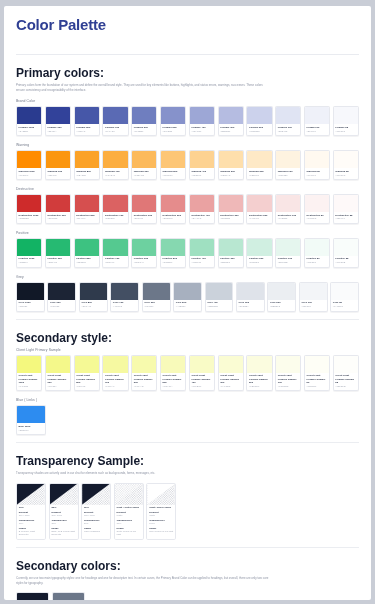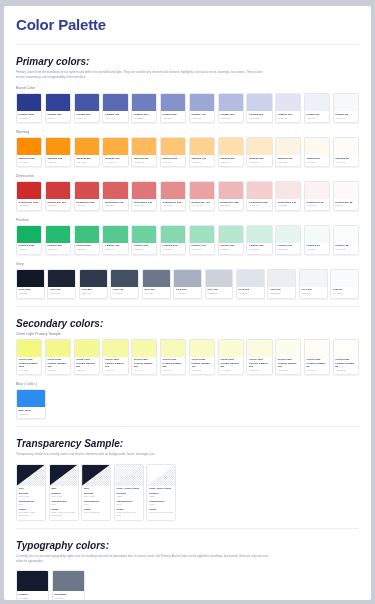--- a/index.html
+++ b/index.html
@@ -27,32 +27,31 @@
     border-radius: 2px;
     overflow: hidden;
   }
   .inner { padding: 10px 12px 0 12px; }
 
   .page-title {
     font-size: 15px;
     font-weight: bold;
     color: #2f3f93;
     letter-spacing: -0.2px;
-    margin-bottom: 11px;
+    margin-bottom: 21px;
   }
   .hr {
     height: 1px; background: #e9ebf0; margin: 0 0 11px 0;
   }
 
   .sec-title {
-    font-size: 10px;
+    font-size: 12px;
     font-weight: bold;
     color: #141b2e;
     margin-bottom: 3px;
-    font-style: italic;
   }
   .sec-desc {
     font-size: 2.9px;
     line-height: 1.55;
     color: #8d93a3;
     margin-bottom: 7px;
     max-width: 255px;
   }
   .group-label {
     font-size: 3.4px;
@@ -571,21 +570,21 @@
                   <div class="hx">#FAFBFC</div>
                 </div>
               </div>
             </div>
           </div>
       </div>
 
       <div class="divider"></div>
 
       <div>
-        <div class="sec-title">Secondary colors:</div>
+        <div class="sec-title">Secondary style:</div>
         <div id="secondary-groups">
             <div class="group-label">Client Light Primary Sample</div>
             <div class="row">
               <div class="card">
                 <span class="chip" style="background: rgb(244, 248, 126);"></span>
                 <div class="meta">
                   <div class="nm">Client Light Primary Sample 1000</div>
                   <div class="hx">#F4F87E</div>
                 </div>
               </div>
@@ -755,21 +754,21 @@
                 <div class="tr-k">Usage</div>
                 <div class="tr-v">Inner Frame of our chat</div>
               </div>
             </div>
           </div>
       </div>
 
       <div class="divider"></div>
 
       <div>
-        <div class="sec-title">Typography colors:</div>
+        <div class="sec-title">Secondary colors:</div>
         <div class="sec-desc">Currently, we use two main typography styles: one for headings and one for descriptive text. In certain cases, the Primary Brand Color can be applied to headings, but overall, there are only two core styles for typography.</div>
         <div class="typo-row" id="typography-swatches">
             <div class="card">
               <span class="chip" style="background: rgb(20, 27, 46);"></span>
               <div class="meta">
                 <div class="nm">Primary</div>
                 <div class="hx">#141B2E</div>
               </div>
             </div>
             <div class="card">

